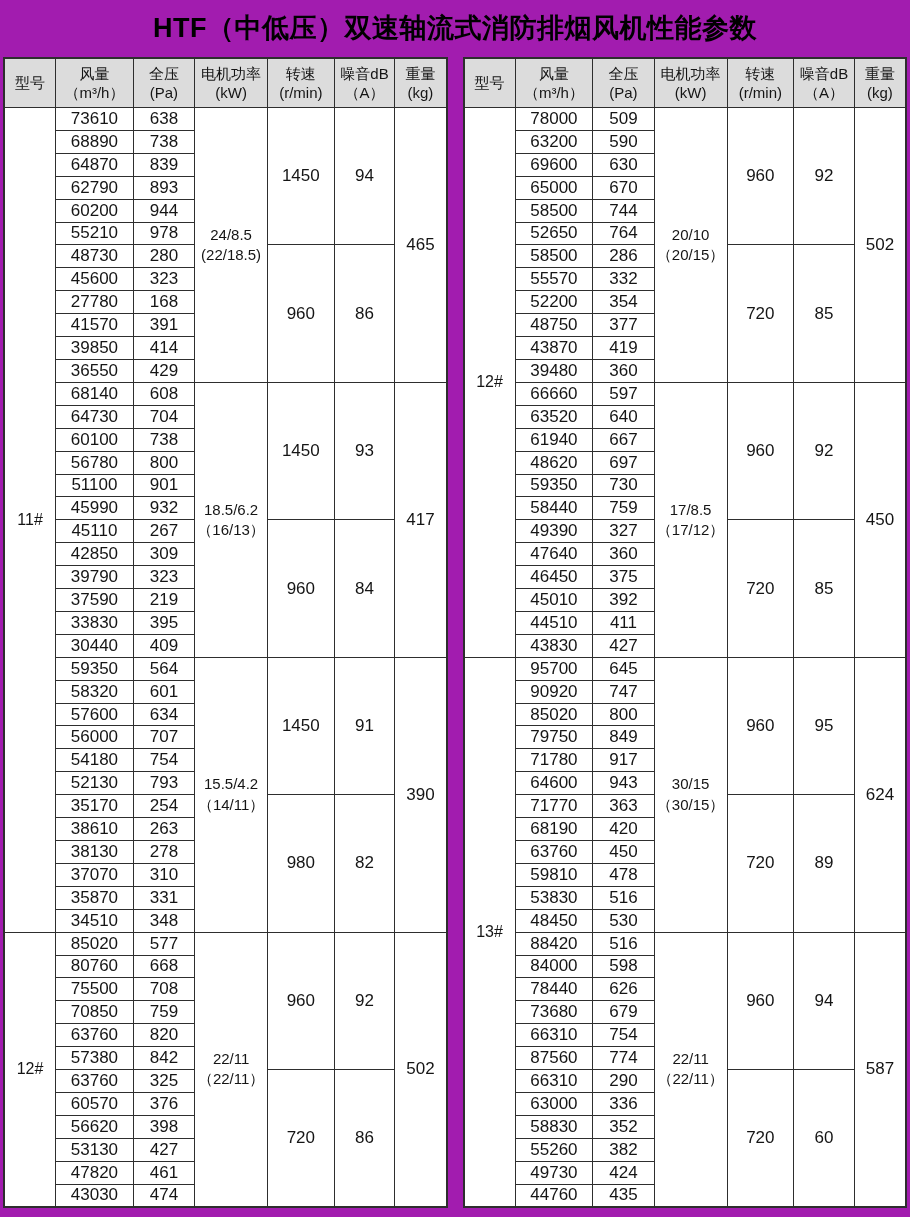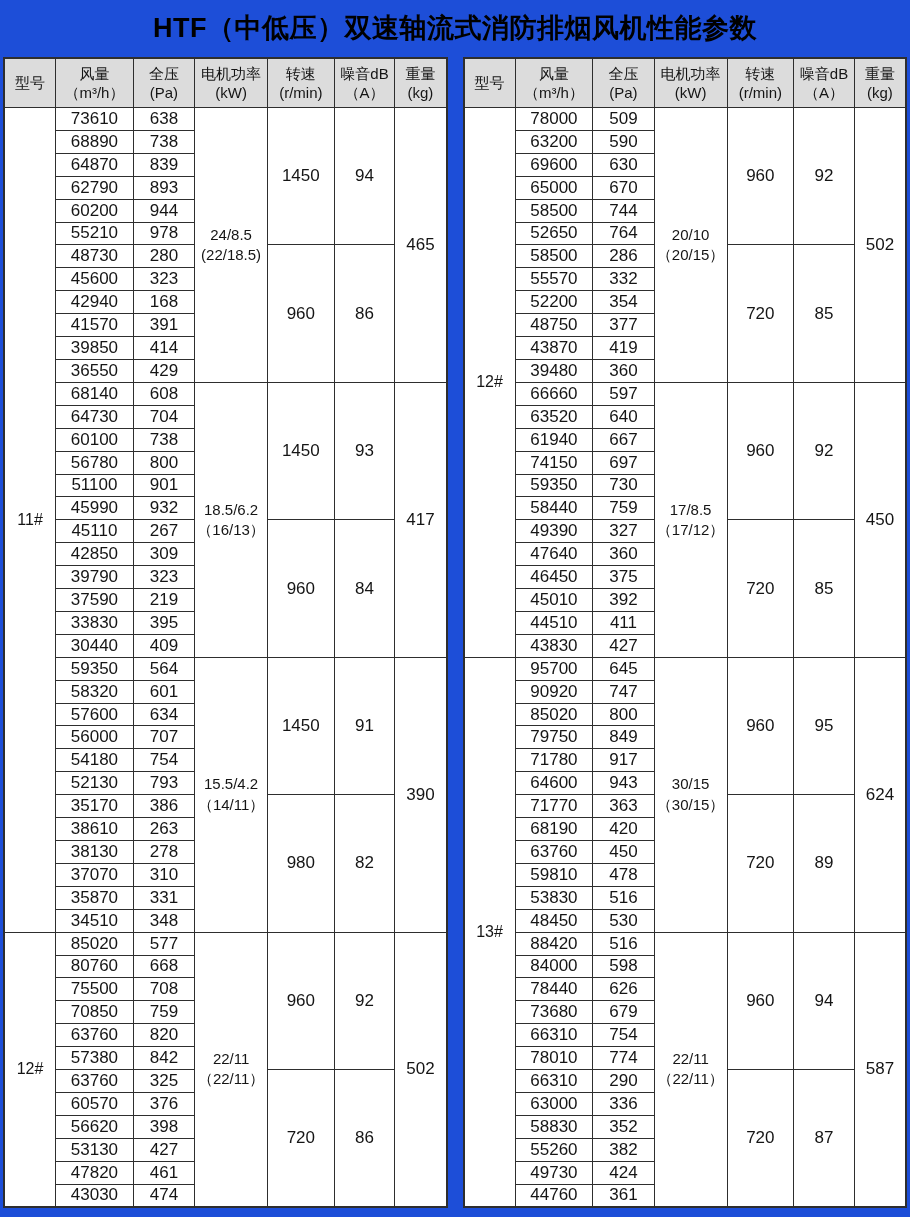--- a/index.html
+++ b/index.html
@@ -12,21 +12,21 @@
   html,body{
     margin:0; padding:0;
     background:#ffffff;
     font-family:"Liberation Sans","DejaVu Sans",sans-serif;
     color:var(--text-c);
   }
   .page{
     width:910px; height:1217px;
     box-sizing:border-box;
     overflow:hidden;
-    background:#1d4ed8;
+    background:#a21caf;
   }
   .title{
     margin:10px 0 11px 0;
     text-align:center;
     font-size:27px;
     font-weight:bold;
     letter-spacing:0.5px;
     color:#000;
   }
   .tables{
@@ -148,21 +148,21 @@
               <td class="airflow-cell">48730</td>
               <td class="pressure-cell">280</td>
               <td class="speed-cell" rowspan="6">960</td>
               <td class="noise-cell" rowspan="6">86</td>
             </tr>
             <tr>
               <td class="airflow-cell">45600</td>
               <td class="pressure-cell">323</td>
             </tr>
             <tr>
-              <td class="airflow-cell">42940</td>
+              <td class="airflow-cell">27780</td>
               <td class="pressure-cell">168</td>
             </tr>
             <tr>
               <td class="airflow-cell">41570</td>
               <td class="pressure-cell">391</td>
             </tr>
             <tr>
               <td class="airflow-cell">39850</td>
               <td class="pressure-cell">414</td>
             </tr>
@@ -253,21 +253,21 @@
             <tr>
               <td class="airflow-cell">54180</td>
               <td class="pressure-cell">754</td>
             </tr>
             <tr>
               <td class="airflow-cell">52130</td>
               <td class="pressure-cell">793</td>
             </tr>
             <tr>
               <td class="airflow-cell">35170</td>
-              <td class="pressure-cell">386</td>
+              <td class="pressure-cell">254</td>
               <td class="speed-cell" rowspan="6">980</td>
               <td class="noise-cell" rowspan="6">82</td>
             </tr>
             <tr>
               <td class="airflow-cell">38610</td>
               <td class="pressure-cell">263</td>
             </tr>
             <tr>
               <td class="airflow-cell">38130</td>
               <td class="pressure-cell">278</td>
@@ -459,21 +459,21 @@
             </tr>
             <tr>
               <td class="airflow-cell shaded">63520</td>
               <td class="pressure-cell shaded">640</td>
             </tr>
             <tr>
               <td class="airflow-cell shaded">61940</td>
               <td class="pressure-cell shaded">667</td>
             </tr>
             <tr>
-              <td class="airflow-cell shaded">74150</td>
+              <td class="airflow-cell shaded">48620</td>
               <td class="pressure-cell shaded">697</td>
             </tr>
             <tr>
               <td class="airflow-cell shaded">59350</td>
               <td class="pressure-cell shaded">730</td>
             </tr>
             <tr>
               <td class="airflow-cell shaded">58440</td>
               <td class="pressure-cell shaded">759</td>
             </tr>
@@ -582,46 +582,46 @@
             </tr>
             <tr>
               <td class="airflow-cell shaded">73680</td>
               <td class="pressure-cell shaded">679</td>
             </tr>
             <tr>
               <td class="airflow-cell shaded">66310</td>
               <td class="pressure-cell shaded">754</td>
             </tr>
             <tr>
-              <td class="airflow-cell shaded">78010</td>
+              <td class="airflow-cell shaded">87560</td>
               <td class="pressure-cell shaded">774</td>
             </tr>
             <tr>
               <td class="airflow-cell shaded">66310</td>
               <td class="pressure-cell shaded">290</td>
               <td class="speed-cell shaded" rowspan="6">720</td>
-              <td class="noise-cell shaded" rowspan="6">87</td>
+              <td class="noise-cell shaded" rowspan="6">60</td>
             </tr>
             <tr>
               <td class="airflow-cell shaded">63000</td>
               <td class="pressure-cell shaded">336</td>
             </tr>
             <tr>
               <td class="airflow-cell shaded">58830</td>
               <td class="pressure-cell shaded">352</td>
             </tr>
             <tr>
               <td class="airflow-cell shaded">55260</td>
               <td class="pressure-cell shaded">382</td>
             </tr>
             <tr>
               <td class="airflow-cell shaded">49730</td>
               <td class="pressure-cell shaded">424</td>
             </tr>
             <tr>
               <td class="airflow-cell shaded">44760</td>
-              <td class="pressure-cell shaded">361</td>
+              <td class="pressure-cell shaded">435</td>
             </tr>
           </tbody>
         </table>
       </div>
   </div>
 </div>
 
 </body></html>

